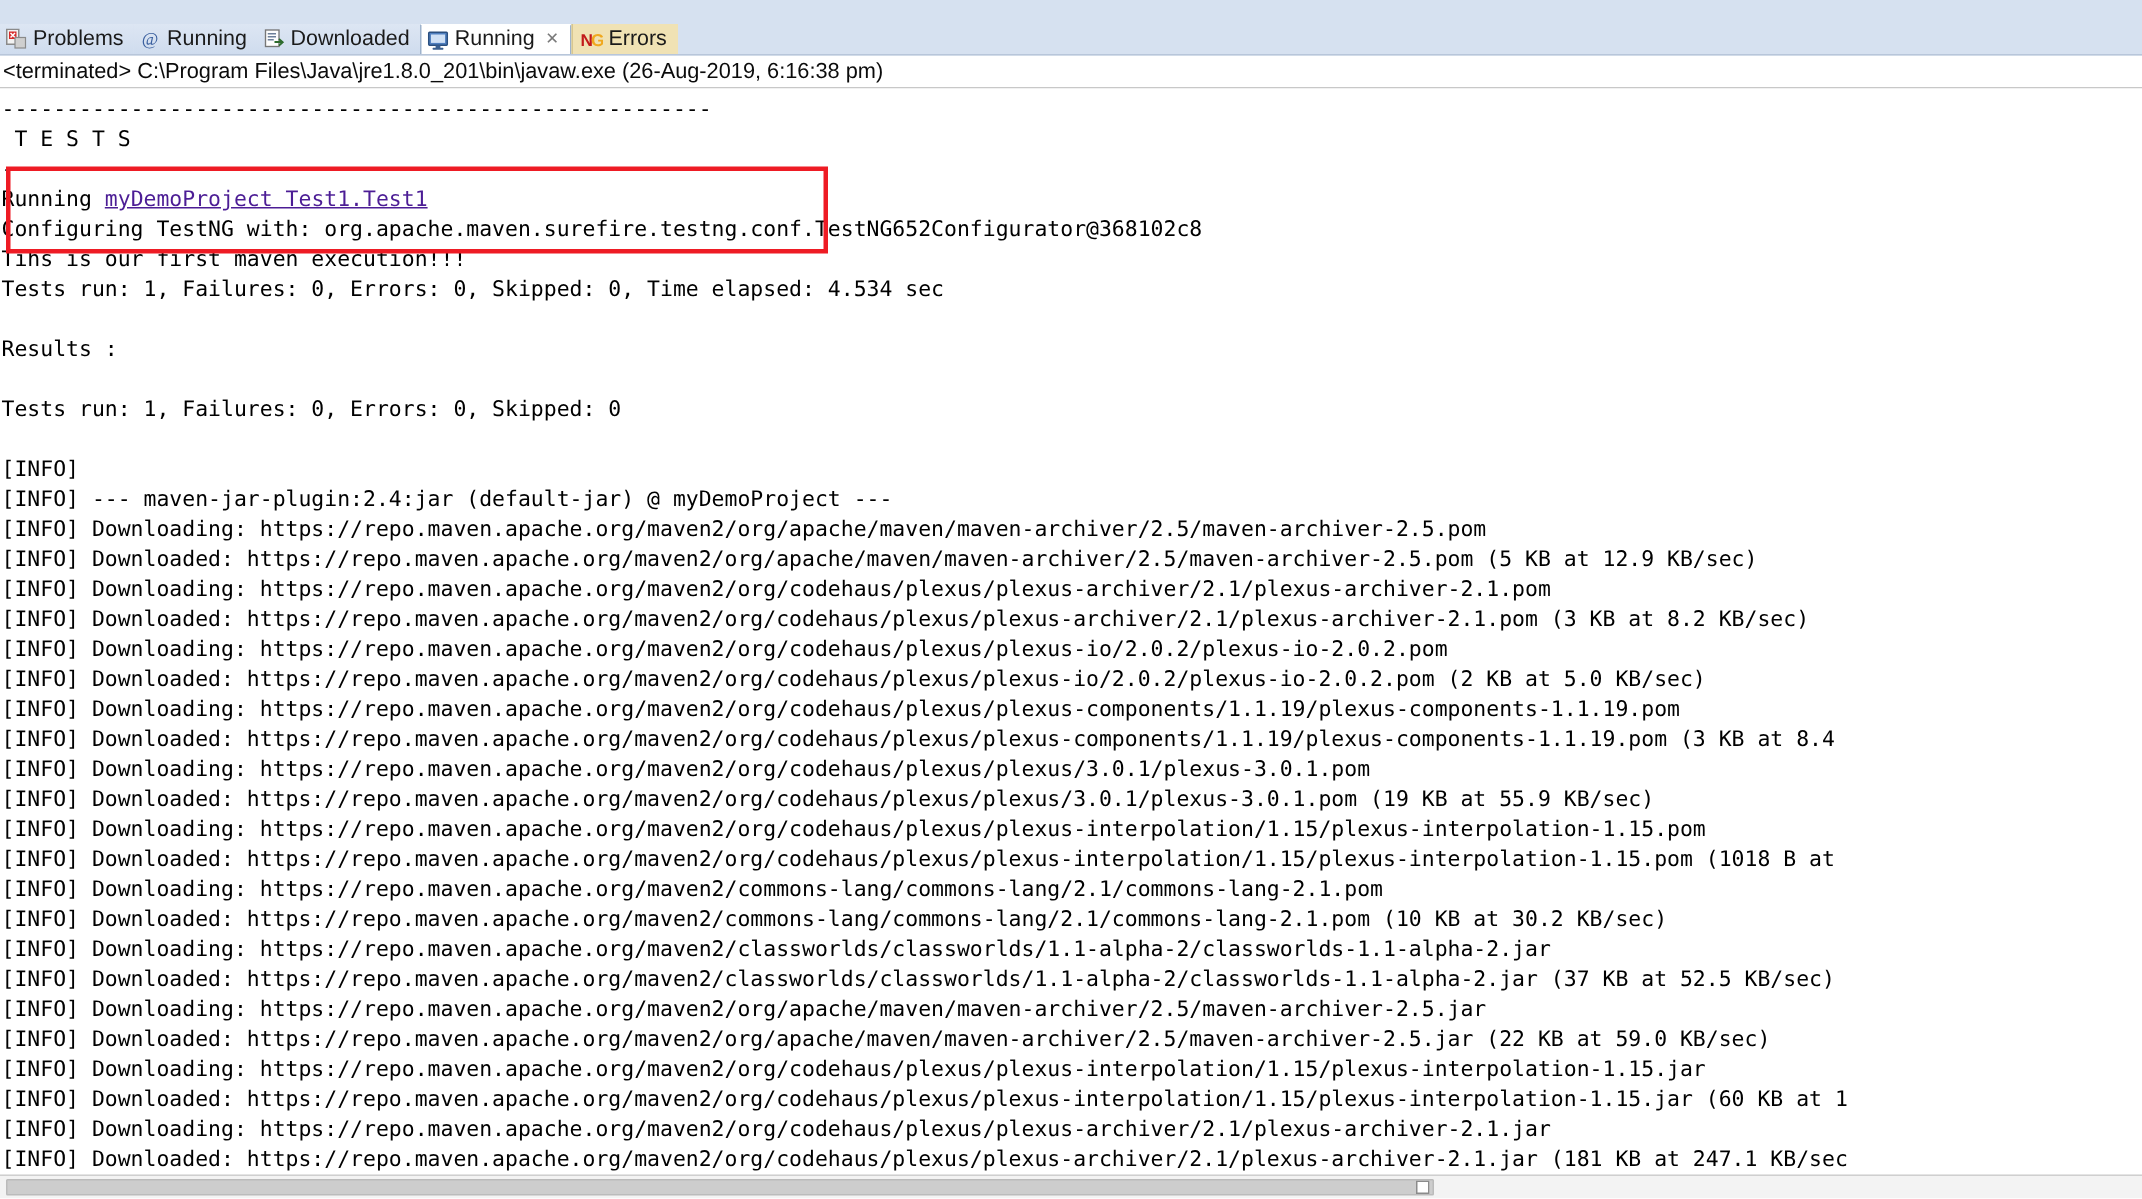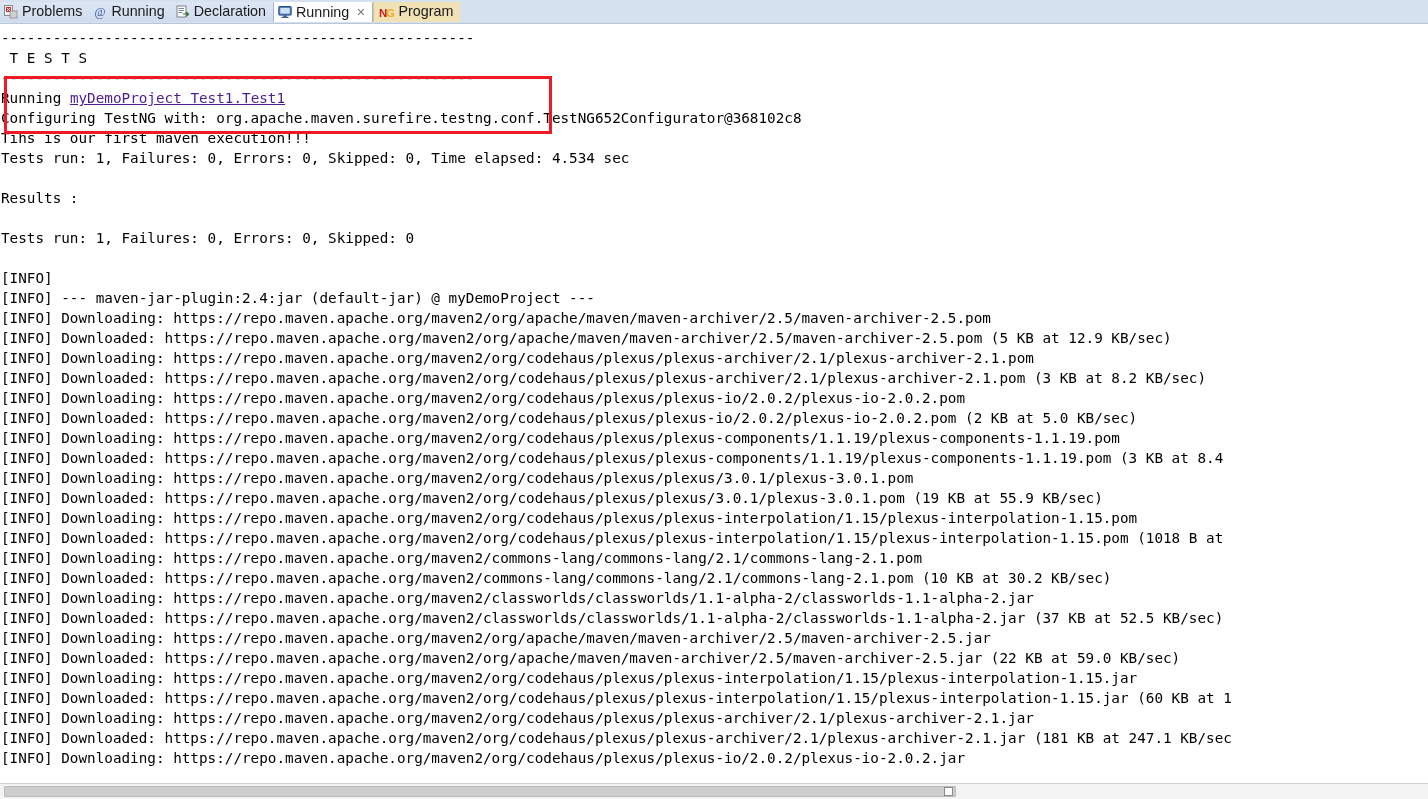--- a/index.html
+++ b/index.html
@@ -16,24 +16,24 @@
     width: 1428px;
     height: 799px;
     position: relative;
     display: flex;
     flex-direction: column;
     background: #ffffff;
   }
 
   
   .tabbar {
-    height: 24px;
+    height: 37px;
     background: #d6e1f0;
     display: flex;
-    align-items: center;
+    align-items: flex-end;
     font-size: 14.5px;
     position: relative;
     flex: 0 0 auto;
     border-bottom: 1px solid #b8c6da;
   }
   .tab {
     display: flex;
     align-items: center;
     gap: 4px;
     padding: 0 7px 0 4px;
@@ -177,21 +177,21 @@
     </div>
 
     <div class="tab inactive">
       <span class="icon ico-decl">
         <svg width="14" height="14" viewBox="0 0 14 14">
           <rect x="1" y="1" width="9" height="11" fill="#fdfdfd" stroke="#777" stroke-width="0.9"></rect>
           <path d="M2.5 3.5 H8 M2.5 5.5 H8 M2.5 7.5 H6.5" stroke="#6d7f99" stroke-width="0.9"></path>
           <path d="M7 9 L12 9 M10 7 L12.5 9.2 L10 11.4" stroke="#2d6b2d" stroke-width="1.2" fill="none"></path>
         </svg>
       </span>
-      <span class="tab-label">Declaration</span>
+      <span class="tab-label">Downloaded</span>
     </div>
 
     <div class="tab active">
       <span class="icon ico-console">
         <svg width="14" height="14" viewBox="0 0 14 14">
           <rect x="0.8" y="1.5" width="12.4" height="8.6" rx="0.6" fill="#4f7fbf" stroke="#2a4f7f" stroke-width="1"></rect>
           <rect x="2.3" y="3" width="9.4" height="5.6" fill="#cfe0f5"></rect>
           <rect x="5.4" y="10.2" width="3.2" height="1.8" fill="#3a5f8f"></rect>
           <rect x="3.4" y="11.8" width="7.2" height="1.3" rx="0.4" fill="#3a5f8f"></rect>
         </svg>
@@ -201,24 +201,25 @@
     </div>
 
     <div class="tab testng">
       <span class="icon ico-testng">
         <svg width="16" height="14" viewBox="0 0 16 14">
           <rect x="0" y="0.5" width="16" height="13" fill="#f0e2b4"></rect>
           <text x="1" y="11.5" font-size="11.5" font-weight="bold" font-family="'Liberation Sans', sans-serif" fill="#c21a1a">N</text>
           <text x="8" y="11.5" font-size="11.5" font-weight="bold" font-family="'Liberation Sans', sans-serif" fill="#f0a81e">G</text>
         </svg>
       </span>
-      <span class="tab-label">Program</span>
+      <span class="tab-label">Errors</span>
     </div>
   </div>
 
+  <div class="launchline">&lt;terminated&gt; C:\Program Files\Java\jre1.8.0_201\bin\javaw.exe (26-Aug-2019, 6:16:38 pm)</div>
 
   <div class="console">
     <div class="lines" id="console-lines"><div class="line">-------------------------------------------------------</div><div class="line"> T E S T S</div><div class="line">-------------------------------------------------------</div><div class="line">Running <span class="lnk">myDemoProject Test1.Test1</span></div><div class="line">Configuring TestNG with: org.apache.maven.surefire.testng.conf.TestNG652Configurator@368102c8</div><div class="line">Tihs is our first maven execution!!!</div><div class="line">Tests run: 1, Failures: 0, Errors: 0, Skipped: 0, Time elapsed: 4.534 sec</div><div class="line blank">&nbsp;</div><div class="line">Results :</div><div class="line blank">&nbsp;</div><div class="line">Tests run: 1, Failures: 0, Errors: 0, Skipped: 0</div><div class="line blank">&nbsp;</div><div class="line">[INFO]</div><div class="line">[INFO] --- maven-jar-plugin:2.4:jar (default-jar) @ myDemoProject ---</div><div class="line">[INFO] Downloading: https://repo.maven.apache.org/maven2/org/apache/maven/maven-archiver/2.5/maven-archiver-2.5.pom</div><div class="line">[INFO] Downloaded: https://repo.maven.apache.org/maven2/org/apache/maven/maven-archiver/2.5/maven-archiver-2.5.pom (5 KB at 12.9 KB/sec)</div><div class="line">[INFO] Downloading: https://repo.maven.apache.org/maven2/org/codehaus/plexus/plexus-archiver/2.1/plexus-archiver-2.1.pom</div><div class="line">[INFO] Downloaded: https://repo.maven.apache.org/maven2/org/codehaus/plexus/plexus-archiver/2.1/plexus-archiver-2.1.pom (3 KB at 8.2 KB/sec)</div><div class="line">[INFO] Downloading: https://repo.maven.apache.org/maven2/org/codehaus/plexus/plexus-io/2.0.2/plexus-io-2.0.2.pom</div><div class="line">[INFO] Downloaded: https://repo.maven.apache.org/maven2/org/codehaus/plexus/plexus-io/2.0.2/plexus-io-2.0.2.pom (2 KB at 5.0 KB/sec)</div><div class="line">[INFO] Downloading: https://repo.maven.apache.org/maven2/org/codehaus/plexus/plexus-components/1.1.19/plexus-components-1.1.19.pom</div><div class="line">[INFO] Downloaded: https://repo.maven.apache.org/maven2/org/codehaus/plexus/plexus-components/1.1.19/plexus-components-1.1.19.pom (3 KB at 8.4</div><div class="line">[INFO] Downloading: https://repo.maven.apache.org/maven2/org/codehaus/plexus/plexus/3.0.1/plexus-3.0.1.pom</div><div class="line">[INFO] Downloaded: https://repo.maven.apache.org/maven2/org/codehaus/plexus/plexus/3.0.1/plexus-3.0.1.pom (19 KB at 55.9 KB/sec)</div><div class="line">[INFO] Downloading: https://repo.maven.apache.org/maven2/org/codehaus/plexus/plexus-interpolation/1.15/plexus-interpolation-1.15.pom</div><div class="line">[INFO] Downloaded: https://repo.maven.apache.org/maven2/org/codehaus/plexus/plexus-interpolation/1.15/plexus-interpolation-1.15.pom (1018 B at</div><div class="line">[INFO] Downloading: https://repo.maven.apache.org/maven2/commons-lang/commons-lang/2.1/commons-lang-2.1.pom</div><div class="line">[INFO] Downloaded: https://repo.maven.apache.org/maven2/commons-lang/commons-lang/2.1/commons-lang-2.1.pom (10 KB at 30.2 KB/sec)</div><div class="line">[INFO] Downloading: https://repo.maven.apache.org/maven2/classworlds/classworlds/1.1-alpha-2/classworlds-1.1-alpha-2.jar</div><div class="line">[INFO] Downloaded: https://repo.maven.apache.org/maven2/classworlds/classworlds/1.1-alpha-2/classworlds-1.1-alpha-2.jar (37 KB at 52.5 KB/sec)</div><div class="line">[INFO] Downloading: https://repo.maven.apache.org/maven2/org/apache/maven/maven-archiver/2.5/maven-archiver-2.5.jar</div><div class="line">[INFO] Downloaded: https://repo.maven.apache.org/maven2/org/apache/maven/maven-archiver/2.5/maven-archiver-2.5.jar (22 KB at 59.0 KB/sec)</div><div class="line">[INFO] Downloading: https://repo.maven.apache.org/maven2/org/codehaus/plexus/plexus-interpolation/1.15/plexus-interpolation-1.15.jar</div><div class="line">[INFO] Downloaded: https://repo.maven.apache.org/maven2/org/codehaus/plexus/plexus-interpolation/1.15/plexus-interpolation-1.15.jar (60 KB at 1</div><div class="line">[INFO] Downloading: https://repo.maven.apache.org/maven2/org/codehaus/plexus/plexus-archiver/2.1/plexus-archiver-2.1.jar</div><div class="line">[INFO] Downloaded: https://repo.maven.apache.org/maven2/org/codehaus/plexus/plexus-archiver/2.1/plexus-archiver-2.1.jar (181 KB at 247.1 KB/sec</div><div class="line">[INFO] Downloading: https://repo.maven.apache.org/maven2/org/codehaus/plexus/plexus-io/2.0.2/plexus-io-2.0.2.jar</div></div>
 
     <div class="annot-rect"></div>
   </div>
 
   <div class="hscroll">
     <div class="hscroll-thumb"></div>
     <div class="hscroll-grip"></div>

